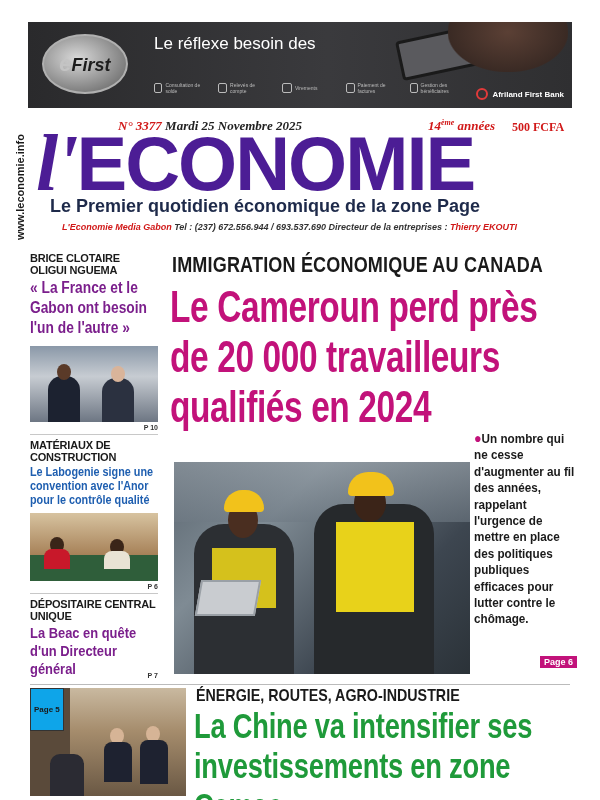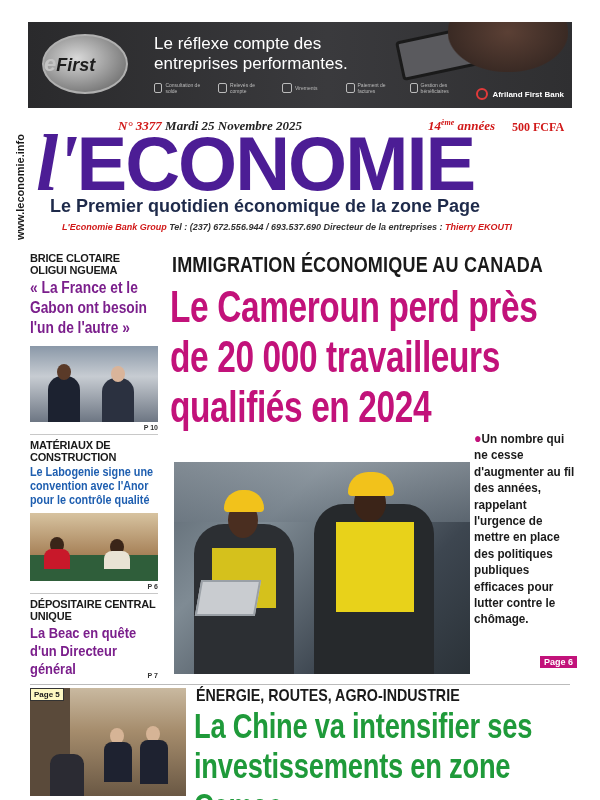--- a/index.html
+++ b/index.html
@@ -1,21 +1,21 @@
 <!DOCTYPE html>
 <html><head>
   <meta charset="utf-8">
   <style>
     * { box-sizing: border-box; margin: 0; padding: 0; }
     html, body { width: 600px; height: 800px; background: #ffffff; overflow: hidden; }
     body { position: relative; font-family: "Liberation Sans", sans-serif; color: #1a1a1a; }
 
     
     .ad-banner { position: absolute; left: 28px; top: 22px; width: 544px; height: 86px; background: linear-gradient(90deg, #2a2a2c 0%, #3a3a3d 55%, #2f2f31 100%); overflow: hidden; }
-    .ad-logo { position: absolute; left: 14px; top: 12px; width: 86px; height: 60px; border-radius: 50%; background: radial-gradient(ellipse at 40% 40%, #d9d9d9 0%, #8c8c8c 60%, #5a5a5a 100%); border: 2px solid #b0b0b0; display: flex; align-items: center; justify-content: flex-start; }
+    .ad-logo { position: absolute; left: 14px; top: 12px; width: 86px; height: 60px; border-radius: 50%; background: radial-gradient(ellipse at 40% 40%, #d9d9d9 0%, #8c8c8c 60%, #5a5a5a 100%); border: 2px solid #b0b0b0; display: flex; align-items: center; justify-content: center; }
     .ad-logo span { font-family: "Liberation Sans", sans-serif; font-weight: bold; font-style: italic; font-size: 18px; color: #1d1d1d; }
     .ad-logo span b { color: #c4c4c4; font-size: 22px; }
     .ad-slogan { position: absolute; left: 126px; top: 12px; color: #ffffff; font-size: 17px; line-height: 20px; font-weight: normal; }
     .ad-icons { position: absolute; left: 126px; top: 60px; display: flex; gap: 14px; }
     .ad-icon { display: flex; align-items: center; gap: 3px; color: #bbbbbb; font-size: 5px; width: 50px; }
     .ad-icon i { display: inline-block; width: 10px; height: 10px; border: 1px solid #bbb; border-radius: 2px; }
     .ad-device { position: absolute; left: 370px; top: 8px; width: 110px; height: 40px; transform: rotate(-12deg); background: #5a5a5e; border: 3px solid #1a1a1a; border-radius: 4px; }
     .ad-hand { position: absolute; left: 420px; top: 0; width: 120px; height: 50px; background: radial-gradient(ellipse at 50% 20%, #5b4035 0%, #3a2a24 70%, transparent 72%); }
     .ad-bank { position: absolute; right: 8px; bottom: 8px; display: flex; align-items: center; gap: 4px; color: #ffffff; font-size: 8px; font-weight: bold; }
     .ad-bank i { display: inline-block; width: 12px; height: 12px; border-radius: 50%; border: 2px solid #e23a3a; }
@@ -60,34 +60,33 @@
     .laptop { position: absolute; width: 60px; height: 36px; background: #c9ccd0; transform: skewX(-10deg); border: 2px solid #9aa0a6; }
 
     
     .caption { position: absolute; left: 474px; top: 430px; width: 118px; font-weight: bold; font-size: 13px; line-height: 16.4px; color: #1a1a1a; transform: scaleX(0.9); transform-origin: left; }
     .caption .dot { color: #c2127a; font-size: 14px; }
     .page3 { position: absolute; left: 540px; top: 656px; background: #c2127a; color: #fff; font-weight: bold; font-size: 9px; padding: 1px 4px; }
 
     
     .bottom-rule { position: absolute; left: 30px; top: 684px; width: 540px; border-top: 1px solid #bbbbbb; }
     .bottom-photo { position: absolute; left: 30px; top: 688px; width: 156px; height: 108px; background: linear-gradient(180deg, #c9b9a0 0%, #a58c6c 40%, #6a5844 100%); overflow: hidden; }
-    .page5 { position: absolute; left: 30px; top: 688px; background: #fef9c3; color: #1a1a1a; font-weight: bold; font-size: 8px; padding: 1px 3px; border: 1px solid #333; z-index: 2; }
+    .page5 { position: absolute; left: 30px; top: 688px; background: #0ea5e9; color: #1a1a1a; font-weight: bold; font-size: 8px; padding: 16px 3px; border: 1px solid #333; z-index: 2; }
     .bottom-kicker { position: absolute; left: 196px; top: 686px; font-weight: bold; font-size: 17px; color: #1a1a1a; transform: scaleX(0.84); transform-origin: left; white-space: nowrap; }
     .bottom-title { position: absolute; left: 194px; top: 706px; width: 480px; font-weight: bold; font-size: 35px; line-height: 40px; color: #1f9a3a; transform: scaleX(0.78); transform-origin: left; letter-spacing: -0.3px; }
   </style>
 </head>
 <body>
 
 <div class="ad-banner">
   <div class="ad-logo">
     <span><b>e</b><span style="font-size:18px;color:#1d1d1d;">First</span></span>
   </div>
   <div class="ad-slogan">
-    <div>Le réflexe compte des</div>
-    <div>entreprises performantes.</div>
+    <div>Le réflexe besoin des</div>
   </div>
   <div class="ad-icons">
     <div class="ad-icon">
         <i></i>
         <span>Consultation de solde</span>
       </div>
     <div class="ad-icon">
         <i></i>
         <span>Relevés de compte</span>
       </div>
@@ -117,21 +116,21 @@
 <div class="issue-line">
   <span class="num">N° 3377</span>
   <span>Mardi 25 Novembre 2025</span>
 </div>
 <div class="year-line">
   <span>14</span><sup>ème</sup> <span>années</span>
 </div>
 <div class="price">500 FCFA</div>
 <div class="tagline">Le Premier quotidien économique de la zone Page</div>
 <div class="contact-line">
-  <span>L'Economie Bank Group</span>
+  <span>L'Economie Media Gabon</span>
   <span class="dark">Tel : (237) 672.556.944 / 693.537.690</span>
   <span class="dark">Directeur de la entreprises :</span>
   <span>Thierry EKOUTI</span>
 </div>
 
 <div class="left-col">
   <div>
     <div class="kicker-small">BRICE CLOTAIRE OLIGUI NGUEMA</div>
     <div class="story1-title">« La France et le Gabon ont besoin l'un de l'autre »</div>
     <div class="photo photo1">

